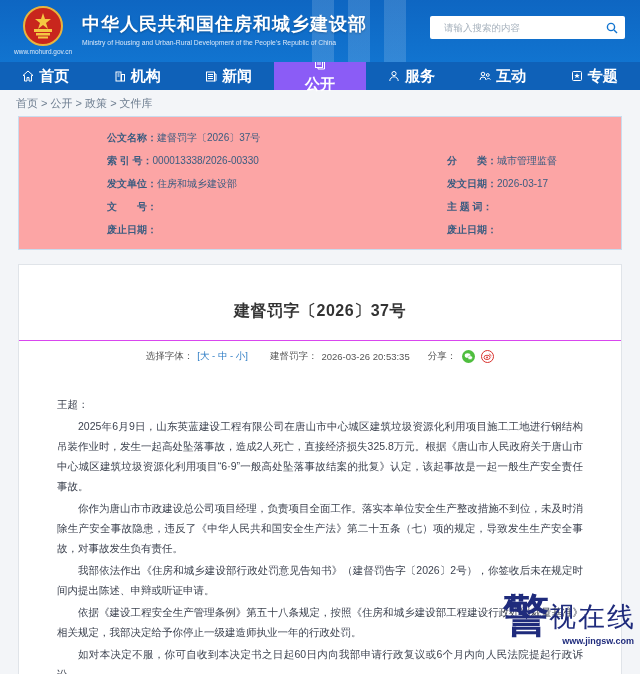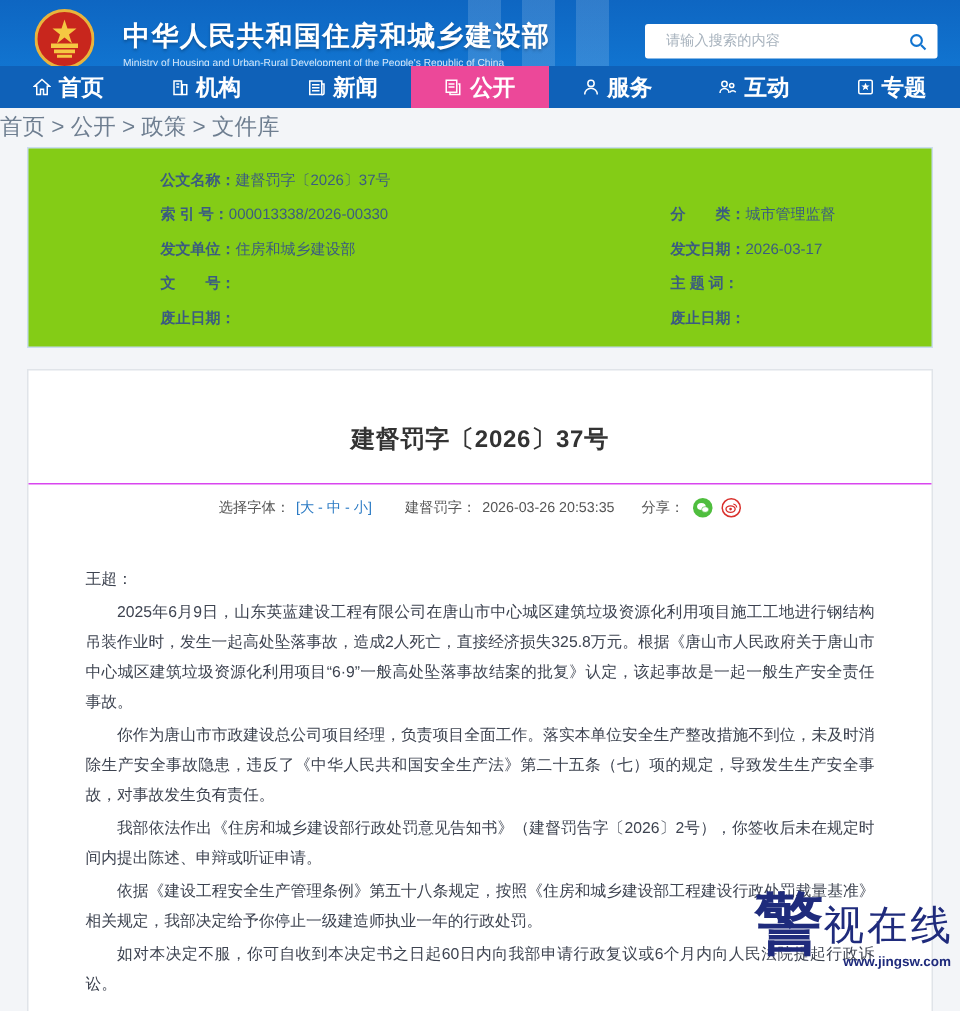--- a/index.html
+++ b/index.html
@@ -1,47 +1,47 @@
 <!DOCTYPE html>
 <html><head>
 <meta charset="utf-8">
 <style>
   * { margin:0; padding:0; box-sizing:border-box; }
   html,body { width:640px; height:674px; font-family:"Liberation Sans","DejaVu Sans",sans-serif; background:#eef1f5; overflow:hidden; }
   .page { position:relative; width:640px; height:674px; background:#f3f5f8; }
 
   
-  .hdr { position:relative; height:44px; background:linear-gradient(180deg,#0e66c2,#1174d0); overflow:hidden; }
+  .hdr { position:relative; height:62px; background:linear-gradient(180deg,#0e66c2,#1174d0); overflow:hidden; }
   .hdr-photo { position:absolute; right:0; top:0; width:340px; height:62px; opacity:.18;
     background:
       linear-gradient(90deg,transparent 0 12px,#cfe3f5 12px 34px,transparent 34px 48px,#cfe3f5 48px 70px,transparent 70px 84px,#cfe3f5 84px 106px,transparent 106px);
   }
   .brand { position:absolute; left:14px; top:6px; display:flex; align-items:flex-start; }
   .emblem-wrap { display:flex; flex-direction:column; align-items:center; margin-right:10px; }
   .emblem { width:40px; height:40px; }
   .site-url { color:#dce9f7; font-size:6.5px; margin-top:2px; }
   .brand-text { padding-top:6px; }
   .site-name { color:#fff; font-size:18px; font-weight:bold; letter-spacing:1px; text-shadow:0 1px 2px rgba(0,0,0,.25); }
   .site-name-en { color:#d8e7f8; font-size:6.8px; margin-top:3px; }
   .search-box { position:absolute; right:15px; top:16px; width:195px; height:23px; background:#fff; border-radius:2px; display:flex; align-items:center; }
   .search-input { flex:1; border:none; outline:none; font-size:9.5px; padding:0 14px; color:#333; background:transparent; font-family:inherit; }
   .search-input::placeholder { color:#a7b2bd; }
   .search-btn { width:26px; height:23px; display:flex; align-items:center; justify-content:center; cursor:pointer; }
 
   
   .nav { display:flex; height:28px; background:#0f61b8; }
   .nav-item { flex:1; display:flex; align-items:center; justify-content:center; gap:5px; color:#fff; font-size:15px; font-weight:bold; cursor:pointer; }
-  .nav-item.active { background:#ec4899; }
+  .nav-item.active { background:#8b5cf6;flex-direction:column; }
   .nicon { display:flex; align-items:center; }
 
   
-  .breadcrumb { height:26px; line-height:26px; font-size:15px; color:#6e7e90; background:#f3f5f8; }
-
-  
-  .meta-panel { margin:0 18px; background:#84cc16; border:1px solid #c9dcee; padding:14px 0 12px 88px; }
+  .breadcrumb { height:26px; line-height:26px; padding-left:16px; font-size:11px; color:#6e7e90; background:#f3f5f8; }
+
+  
+  .meta-panel { margin:0 18px; background:#fca5a5; border:1px solid #c9dcee; padding:14px 0 12px 88px; }
   .meta-grid { display:grid; grid-template-columns:340px 1fr; row-gap:9px; font-size:10px; color:#3b5c80; }
   .meta-cell.full { grid-column:1 / span 2; }
   .mlabel { font-weight:bold; white-space:pre; }
   .mvalue { }
 
   
   .doc-box { margin:14px 18px 0 18px; background:#fff; border:1px solid #e0e4e9; height:432px; position:relative; }
   .doc-title { text-align:center; font-size:16px; font-weight:bold; color:#333; padding-top:36px; padding-bottom:18px; letter-spacing:.5px; }
   .doc-toolbar { border-top:1px solid #d946ef; text-align:center; padding:9px 0 7px 0; font-size:9.5px; color:#555; display:flex; justify-content:center; align-items:center; gap:4px; }
   .blue { color:#2a7ac4; }

